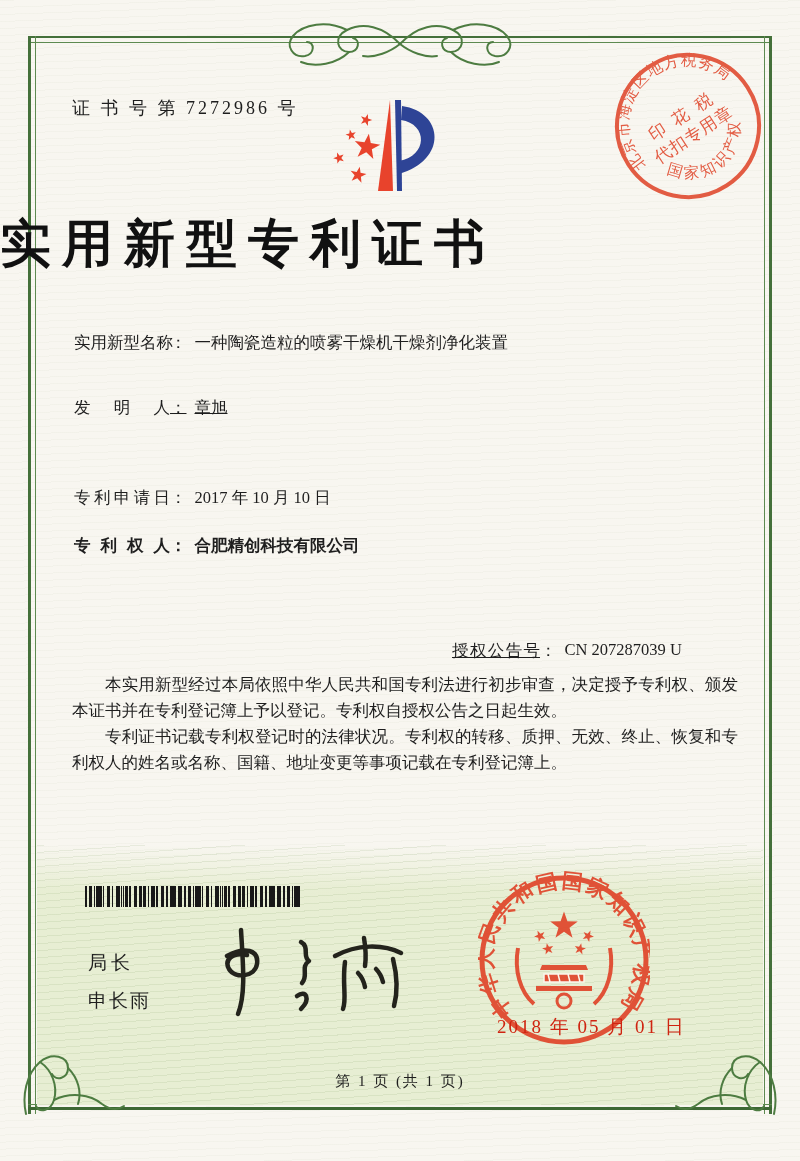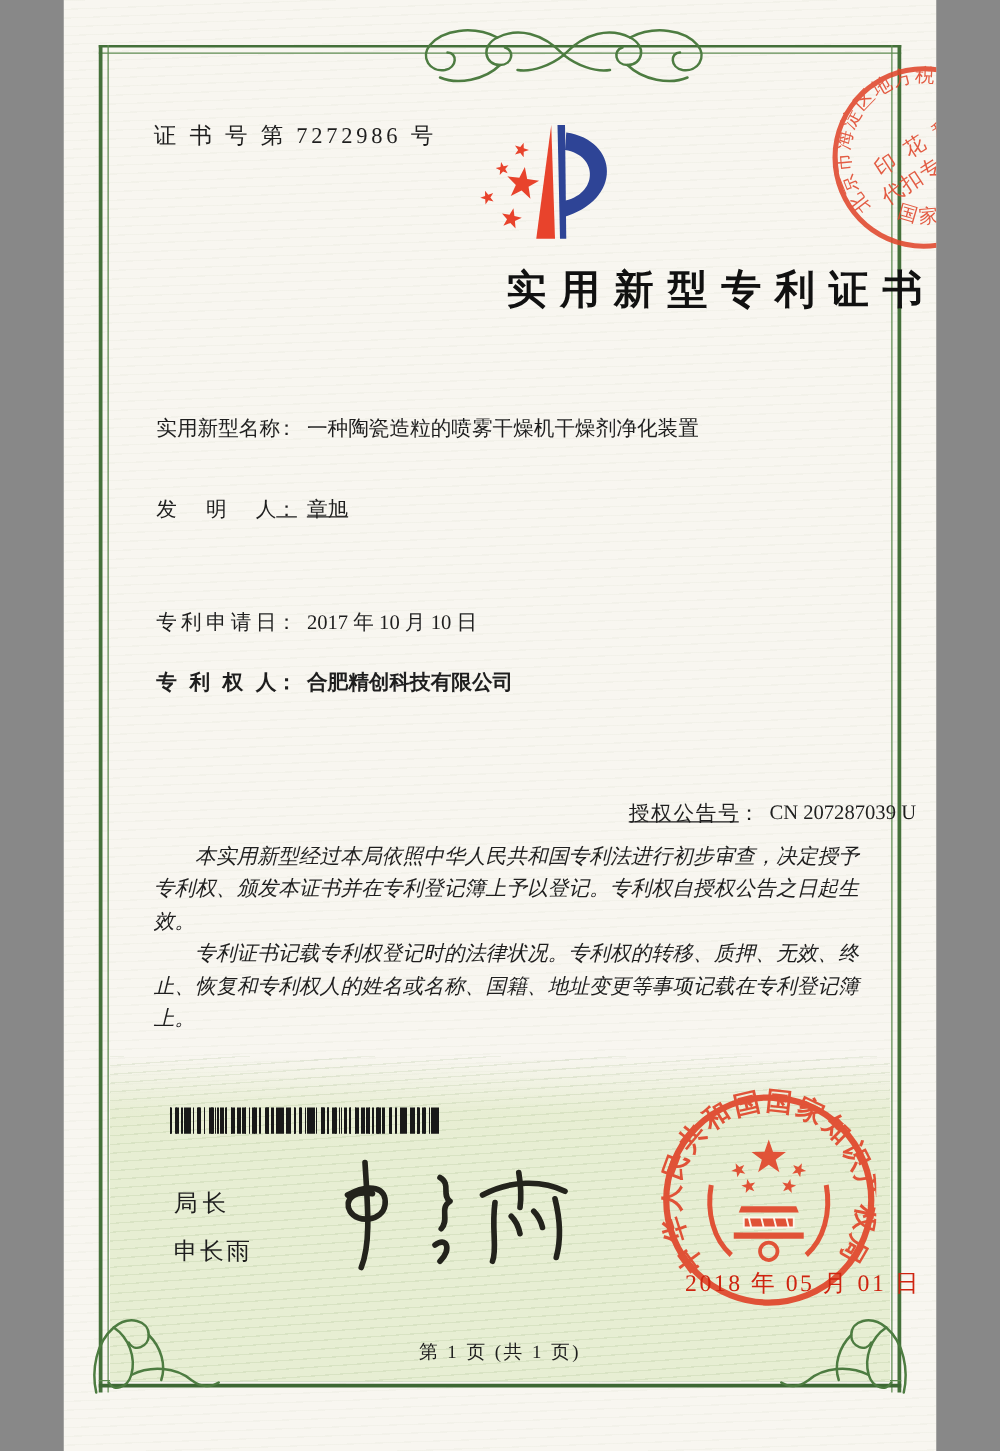--- a/index.html
+++ b/index.html
@@ -1,18 +1,18 @@
 <!DOCTYPE html>
 <html><head>
 <meta charset="utf-8">
 <style>
   * { margin:0; padding:0; box-sizing:border-box; }
   html,body { background:#888; }
   .page {
-    position:relative; width:698px; height:1161px; margin:0 auto;
+    position:relative; width:800px; height:1161px; margin:0 auto;
     background:
       repeating-linear-gradient(178deg, rgba(150,165,125,0.055) 0 1px, transparent 1px 7px),
       #f8f6f0;
     overflow:hidden;
     font-family:"Liberation Serif","DejaVu Serif",serif;
     color:#1e1e1e;
   }
   
   .frame-top    { position:absolute; left:28px; right:28px; top:36px; height:7px;
                   border-top:2px solid #44703a; border-bottom:1px solid #5d8a50; }
@@ -29,22 +29,22 @@
   
   .green-zone {
     position:absolute; left:37px; right:37px; top:845px; height:260px;
     background:
       repeating-linear-gradient(176deg, rgba(110,145,80,0.12) 0 1px, transparent 1px 7px),
       linear-gradient(180deg, rgba(230,237,208,0) 0, rgba(230,237,208,0.9) 45px, #e7eed3 80px);
   }
   
   .cert-no { position:absolute; left:72px; top:96px; font-size:18px; letter-spacing:3px; }
   .logo    { position:absolute; left:322px; top:84px; width:156px; height:120px; }
-  .title   { position:absolute; left:0; right:0; top:210px; text-align:right;
-             font-size:32px; font-weight:600; letter-spacing:11px; color:#111; }
+  .title   { position:absolute; left:0; right:0; top:210px; text-align:left;
+             font-size:51px; font-weight:600; letter-spacing:11px; color:#111; }
   
   .tax-stamp { position:absolute; left:610px; top:48px; width:156px; height:156px;
                transform:rotate(-33deg); opacity:0.88; }
   
   .row  { position:absolute; left:74px; font-size:16.5px; white-space:nowrap; }
   .row .lab { display:inline-block; width:96px; text-align:justify; text-align-last:justify; vertical-align:top; }
   .row .col { vertical-align:top; }
   .row .val { margin-left:8px; vertical-align:top; }
   .row-name     { top:332px; }
   .row-inventor { top:397px;text-decoration:underline; }
@@ -52,21 +52,21 @@
   .row-filing   { top:487px; }
   .row-patentee { top:535px;font-weight:bold; }
   .row-addr     { top:584px; white-space:normal; }
   .row-addr .val{ display:inline-block; width:560px; white-space:normal; line-height:1.55; }
   .row-grantd   { top:640px; }
   .row-grantn   { top:640px; left:452px; }
   .row-grantn .lab { width:88px;text-decoration:underline; }
   
   .paras { position:absolute; left:72px; right:62px; top:672px; font-size:16.5px;
            line-height:26px; text-align:justify; }
-  .paras p { text-indent:2em;font-style:italic; }
+  .paras p { text-indent:2em; }
   
   .barcode { position:absolute; left:85px; top:886px; width:216px; height:21px;
     background:
       repeating-linear-gradient(90deg,#181818 0 2px,transparent 2px 5px,#181818 5px 6px,transparent 6px 11px),
       repeating-linear-gradient(90deg,#181818 0 1px,transparent 1px 4px,#181818 4px 7px,transparent 7px 9px);
   }
   .director-title { position:absolute; left:88px; top:950px;  font-size:19px; letter-spacing:4px; }
   .director-name  { position:absolute; left:88px; top:988px;  font-size:19px; letter-spacing:2px; }
   .signature { position:absolute; left:205px; top:916px; width:215px; height:105px; }
   .seal { position:absolute; left:478px; top:870px; width:172px; height:180px; opacity:0.93; }

